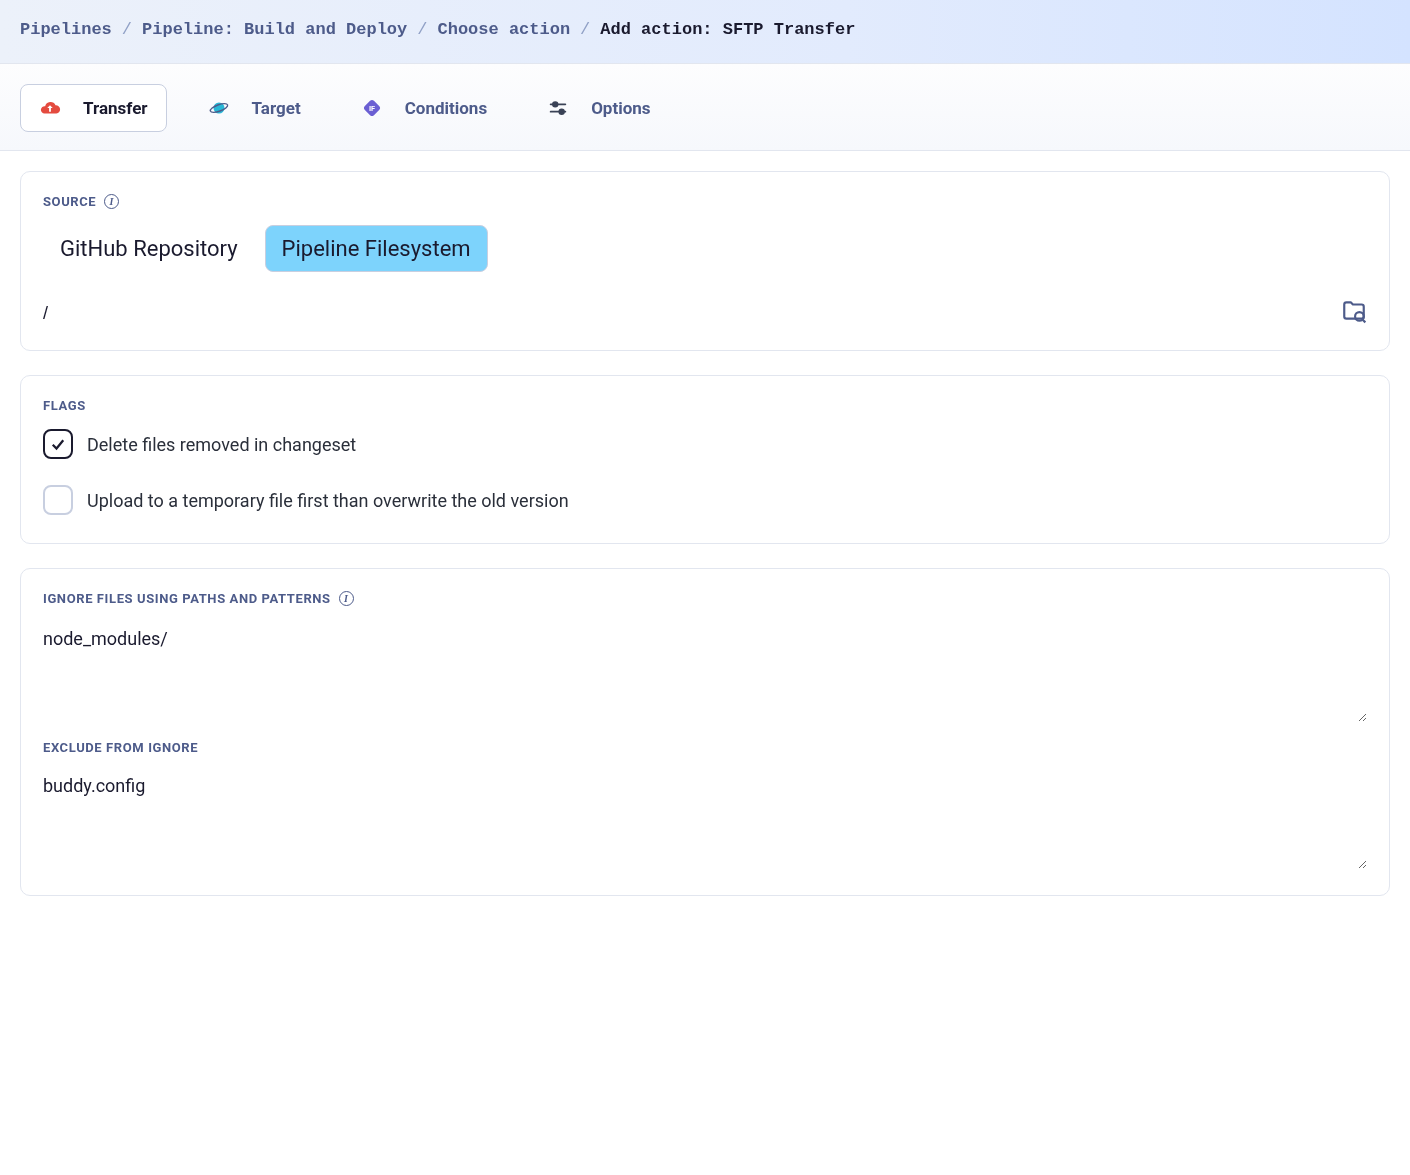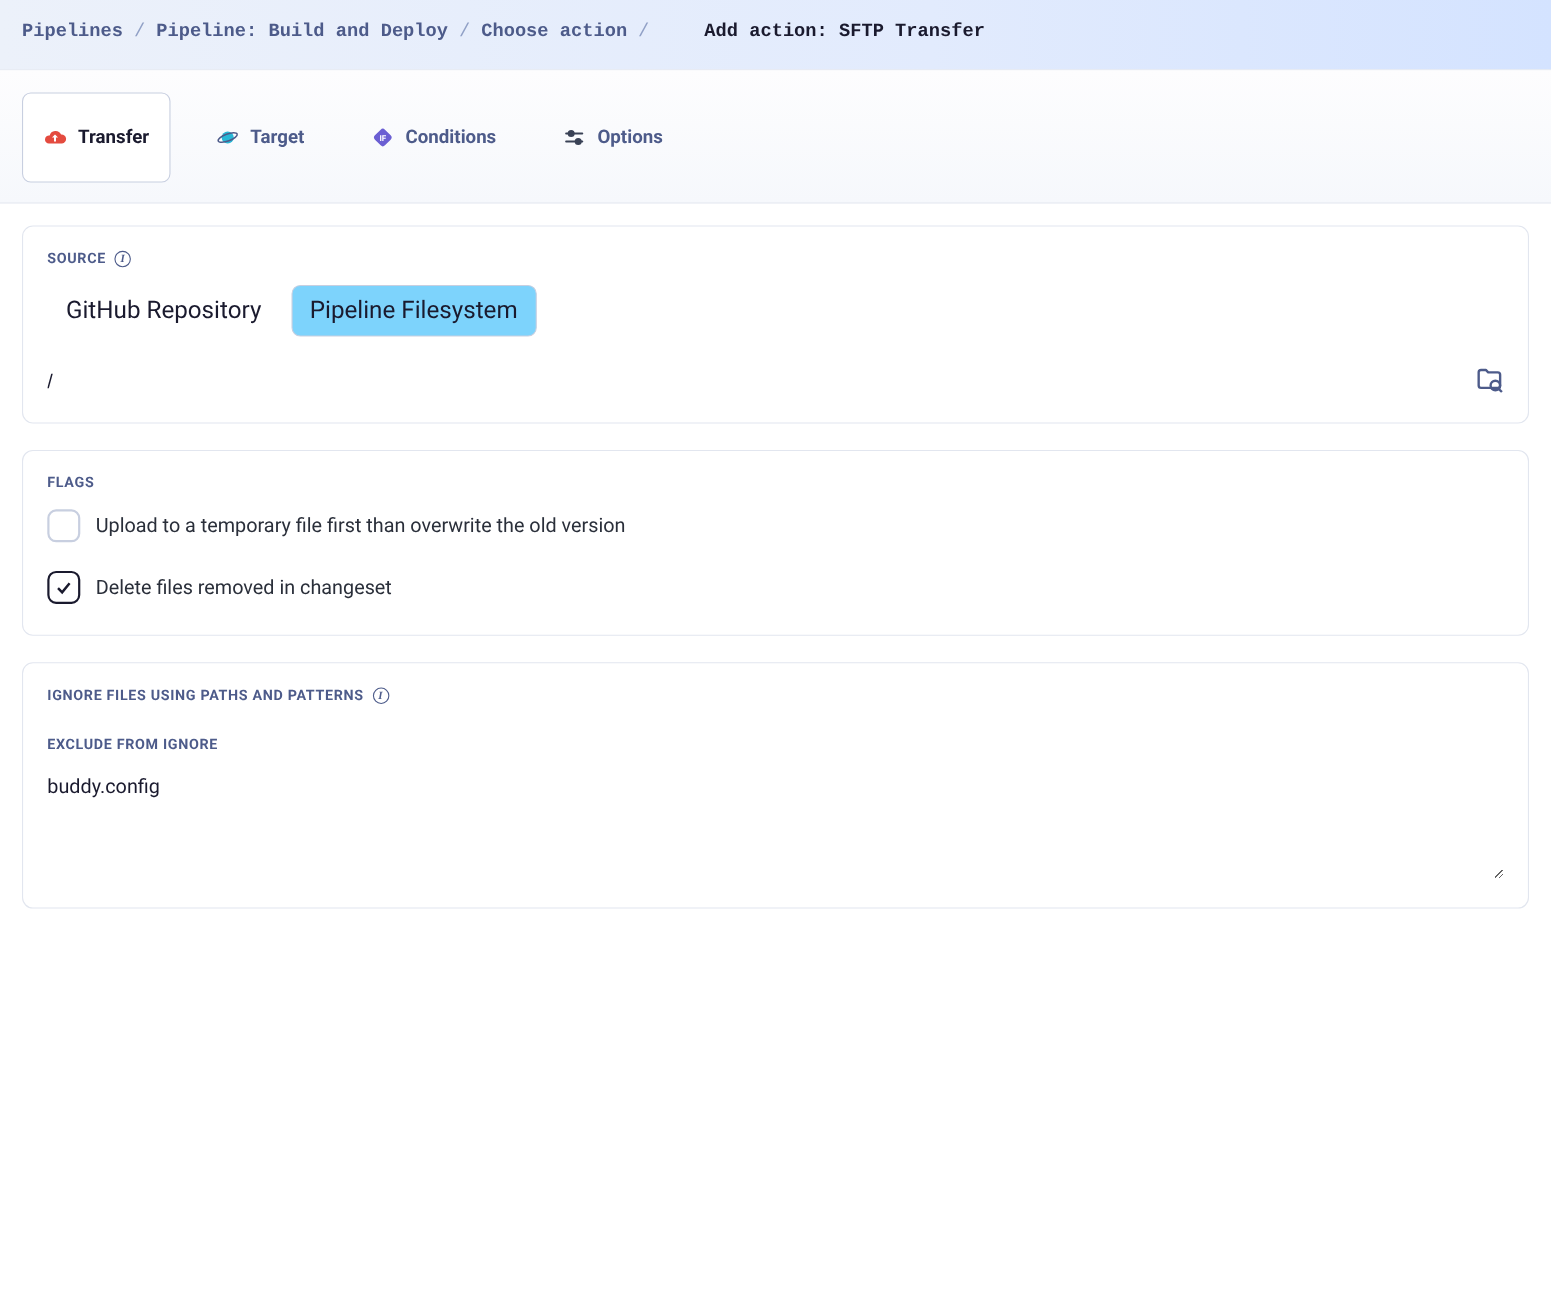--- a/index.html
+++ b/index.html
@@ -18,34 +18,34 @@
     display: flex;
     align-items: center;
     gap: 10px;
     font-size: 17px;
     font-weight: 600;
     flex-wrap: wrap;
     font-family: Liberation Mono, monospace;
   }
   .breadcrumb a { color: #4d5b8a; text-decoration: none; }
   .breadcrumb .sep { color: #90a0c6; font-weight: 400; }
-  .breadcrumb .current { color: #1a1a2e; margin-left: 40px; }
+  .breadcrumb .current { color: #1a1a2e; }
   .tabs-wrap {
     background: linear-gradient(#fdfdfe, #f6f8fc);
     border-bottom: 1px solid #e2e6ef;
     padding: 20px 20px 18px 20px;
     display: flex;
     gap: 22px;
     align-items: center;
   }
   .tab {
     display: inline-flex;
     align-items: center;
-    gap: 10px;
-    padding: 29px 18px;
+    gap: 22px;
+    padding: 12px 18px;
     border-radius: 8px;
     font-weight: 700;
     font-size: 17px;
     color: #4d5b8a;
     cursor: pointer;
     border: 1px solid transparent;
   }
   .tab.active {
     background: #fff;
     border: 1px solid #c8cfe0;
@@ -206,39 +206,40 @@
       </div>
     </div>
   </div>
 
   <div class="card">
     <div class="card-body">
       <div class="section-label">
         <span>FLAGS</span>
       </div>
       <div class="flag-row">
-        <span class="chk unchecked"></span>
-        <span class="flag-label">Upload to a temporary file first than overwrite the old version</span>
-      </div>
-      <div class="flag-row">
         <span class="chk">
           <svg viewBox="0 0 24 24" width="18" height="18">
               <polyline points="5 13 10 18 19 7"></polyline>
             </svg>
         </span>
         <span class="flag-label">Delete files removed in changeset</span>
       </div>
+      <div class="flag-row">
+        <span class="chk unchecked"></span>
+        <span class="flag-label">Upload to a temporary file first than overwrite the old version</span>
+      </div>
     </div>
   </div>
 
   <div class="card">
     <div class="card-body">
       <div class="section-label">
         <span>IGNORE FILES USING PATHS AND PATTERNS</span>
         <span class="info-icon">i</span>
       </div>
+      <textarea class="ta" style="">node_modules/</textarea>
       <div class="divider"></div>
       <div class="sub-label">EXCLUDE FROM IGNORE</div>
       <textarea class="ta" style="">buddy.config</textarea>
     </div>
   </div>
 
 </div>
 
 </body></html>

